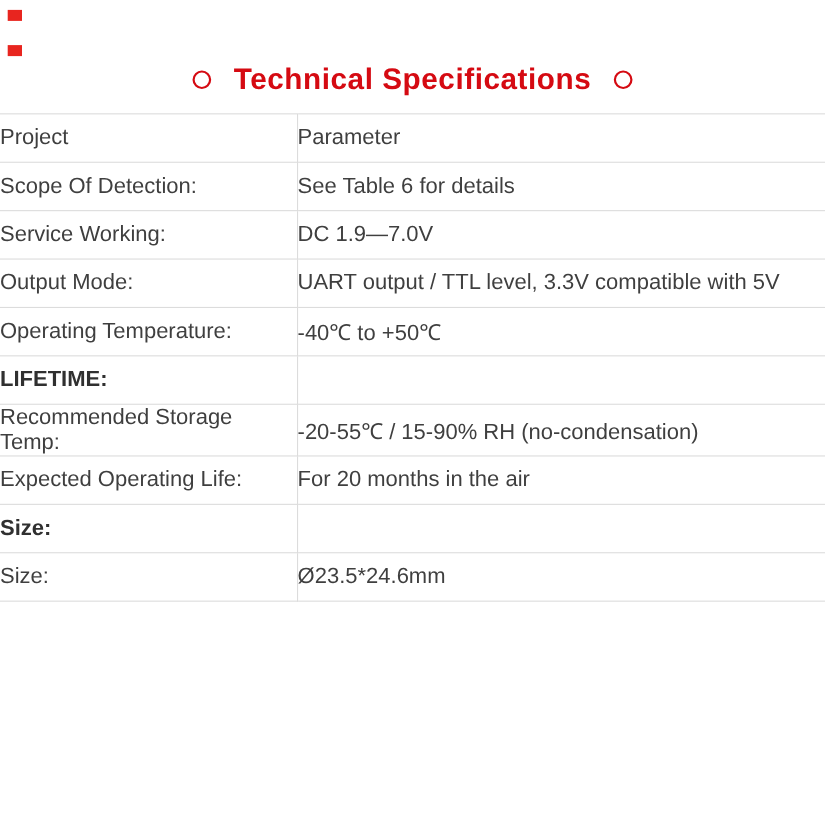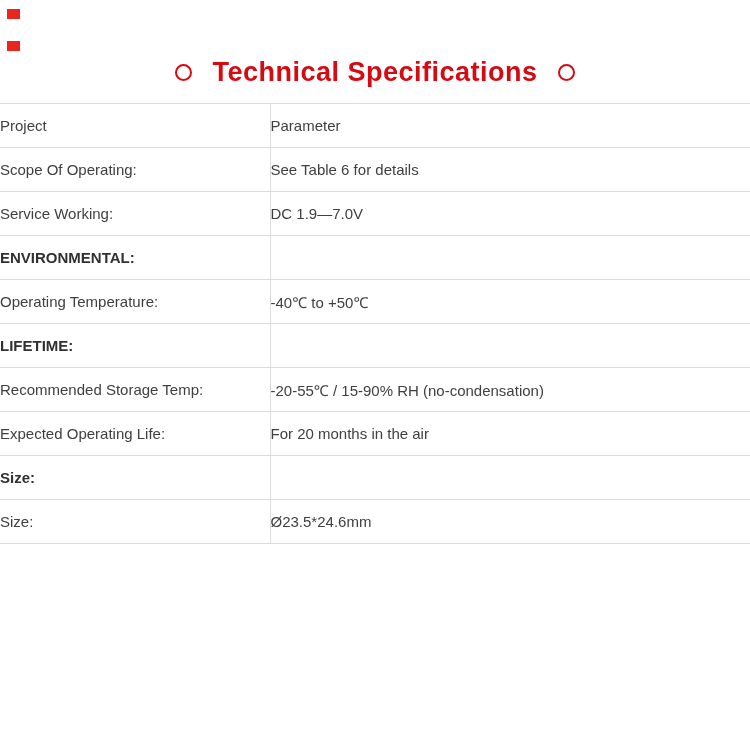--- a/index.html
+++ b/index.html
@@ -47,21 +47,21 @@
     border-radius: 50%;
     flex: 0 0 auto;
   }
   table.spec-table {
     position: absolute;
     top: 103px;
     left: 0;
     width: 750px;
     border-collapse: collapse;
     border-top: 1px solid #dcdcdc;
-    font-size: 15px;
+    font-size: 20px;
   }
   table.spec-table td {
     height: 44px;
     border-bottom: 1px solid #dcdcdc;
     vertical-align: middle;
     padding: 0;
   }
   td.label-cell {
     width: 270px;
     border-right: 1px solid #dcdcdc;
@@ -89,30 +89,30 @@
     <span class="circle-icon"></span>
   </div>
 
   <table class="spec-table">
     <tbody>
       <tr>
         <td class="label-cell">Project</td>
         <td class="value-cell">Parameter</td>
       </tr>
       <tr>
-        <td class="label-cell">Scope Of Operating:</td>
+        <td class="label-cell">Scope Of Detection:</td>
         <td class="value-cell">See Table 6 for details</td>
       </tr>
       <tr>
         <td class="label-cell">Service Working:</td>
         <td class="value-cell">DC 1.9—7.0V</td>
       </tr>
-      <tr class="section">
-        <td class="label-cell">ENVIRONMENTAL:</td>
-        <td class="value-cell"></td>
+      <tr>
+        <td class="label-cell">Output Mode:</td>
+        <td class="value-cell">UART output / TTL level, 3.3V compatible with 5V</td>
       </tr>
       <tr>
         <td class="label-cell">Operating Temperature:</td>
         <td class="value-cell">-40℃ to +50℃</td>
       </tr>
       <tr class="section">
         <td class="label-cell">LIFETIME:</td>
         <td class="value-cell"></td>
       </tr>
       <tr>

